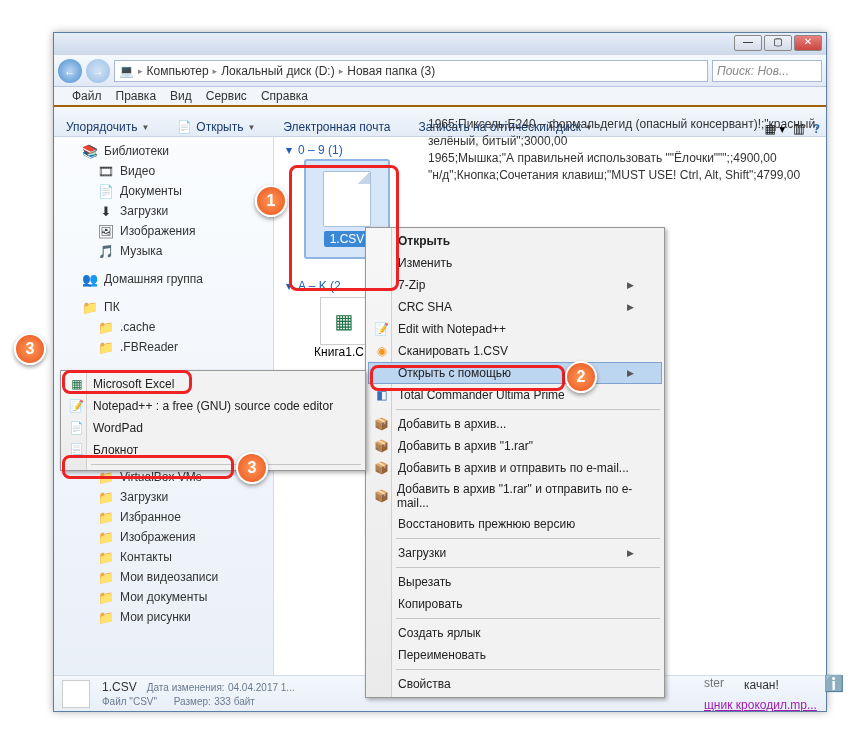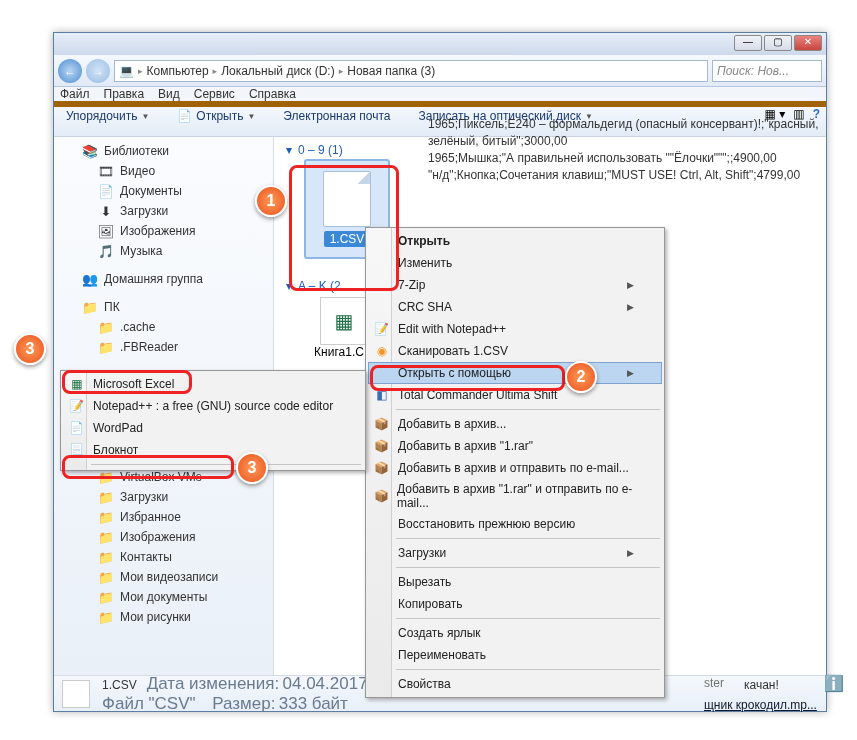--- a/index.html
+++ b/index.html
@@ -8,42 +8,42 @@
 .titlebar{height:22px;background:linear-gradient(#e6eef8,#cdd9eb);padding:4px;position:relative;}
 .win-btns{position:absolute;right:4px;top:2px;display:flex;gap:2px;}
 .win-btn{width:28px;height:16px;border:1px solid #888;border-radius:2px;font-size:10px;text-align:center;line-height:12px;background:linear-gradient(#f0f2f7,#d6dce8);}
 .win-btn.close{background:linear-gradient(#e8827e,#c94540);color:#fff;}
 .navbar{height:32px;background:linear-gradient(#f5f9fe,#e1eaf6);display:flex;align-items:center;padding:0 4px;gap:4px;border-bottom:1px solid #b5c7de;}
 .nav-btn{width:24px;height:24px;border-radius:50%;background:radial-gradient(#bad5f3,#4b8dd0);display:flex;align-items:center;justify-content:center;color:#fff;font-weight:bold;}
 .addr{flex:1;height:22px;border:1px solid #a6b8cf;background:#fff;display:flex;align-items:center;padding:0 4px;gap:4px;}
 .addr-seg{color:#333;}
 .addr-sep{color:#888;font-size:9px;}
 .search{width:110px;height:22px;border:1px solid #a6b8cf;background:#fff;padding:0 4px;color:#888;font-style:italic;display:flex;align-items:center;}
-.menubar{height:20px;background:#f2f5fa;display:flex;align-items:center;padding:0 6px;gap:14px;border-bottom:6px solid #a16207;}
+.menubar{height:20px;background:#f2f5fa;display:flex;align-items:center;padding:0 18px;gap:14px;border-bottom:2px solid #a16207;}
 .menubar span{color:#333;}
-.toolbar{height:30px;background:linear-gradient(#f4f8fd,#e2ebf6);display:flex;align-items:flex-start;padding:0 6px;gap:16px;border-bottom:1px solid #c8d4e4;}
+.toolbar{height:30px;background:linear-gradient(#f4f8fd,#e2ebf6);display:flex;align-items:flex-end;padding:0 6px;gap:16px;border-bottom:1px solid #c8d4e4;}
 .tb-btn{display:flex;align-items:center;gap:4px;color:#1a3a6e;padding:2px 6px;}
 .tb-btn .dd{font-size:8px;color:#555;}
 .tb-right{margin-left:auto;display:flex;gap:8px;align-items:center;}
 .body{display:flex;height:calc(100% - 22px - 32px - 20px - 30px - 36px);}
 .tree{width:220px;border-right:1px solid #d4dce8;background:linear-gradient(#fafcfe,#eaf0f8);overflow:hidden;padding:4px 0;}
 .tree-item{display:flex;align-items:center;gap:6px;padding:2px 0 2px 28px;color:#333;white-space:nowrap;}
 .tree-item.l2{padding-left:44px;}
 .tree-item .ico{width:16px;height:16px;display:inline-flex;align-items:center;justify-content:center;font-size:13px;}
 .content{flex:1;background:#fff;position:relative;}
 .group-hdr{color:#1e5db8;padding:6px 12px;display:flex;align-items:center;gap:6px;}
 .file-sel{position:absolute;left:30px;top:22px;width:86px;height:100px;border:2px solid #8db6e4;background:#d7e7f9;border-radius:3px;display:flex;flex-direction:column;align-items:center;justify-content:center;gap:4px;}
 .file-ico-big{width:48px;height:56px;background:#fff;border:1px solid #a8c0da;border-radius:2px;position:relative;}
 .file-ico-big:before{content:'';position:absolute;top:0;right:0;width:12px;height:12px;background:linear-gradient(135deg,transparent 48%,#c5d5e8 50%);}
 .file-lbl-sel{background:#3a88d6;color:#fff;padding:1px 6px;border-radius:2px;}
 .preview{position:absolute;left:424px;top:112px;right:4px;font-family:"Courier New",monospace;font-size:11px;color:#333;line-height:1.35;white-space:pre-wrap;padding:4px;}
 .status{height:36px;border-top:1px solid #d4dce8;background:linear-gradient(#f4f8fd,#e8eff8);display:flex;align-items:center;padding:0 8px;gap:12px;}
 .status-ico{width:28px;height:28px;background:#fff;border:1px solid #ccc;}
 .status-txt .s1{color:#333;}
-.status-txt .s2{color:#6a7a8f;font-size:17px;}
+.status-txt .s2{color:#6a7a8f;font-size:10px;}
 .ctx{position:absolute;background:#f2f2f2;border:1px solid #979797;box-shadow:2px 2px 4px rgba(0,0,0,0.3);padding:2px;}
 .ctx-item{display:flex;align-items:center;gap:8px;padding:3px 28px 3px 6px;color:#222;position:relative;}
 .ctx-item.b{font-weight:bold;}
 .ctx-item:hover,.ctx-item.hl{background:#bcd5f0;border:1px solid #7da2ce;padding:2px 27px 2px 5px;}
 .ctx-ico{width:16px;height:16px;display:inline-flex;align-items:center;justify-content:center;font-size:12px;}
 .ctx-sub{margin-left:auto;font-size:9px;color:#555;}
 .ctx-sep{height:1px;background:#c5c5c5;margin:3px 2px 3px 28px;}
 .ctx-gutter{position:absolute;left:0;top:0;bottom:0;width:26px;background:linear-gradient(#f7f7f7,#eaeaea);border-right:1px solid #d0d0d0;}
 .callout{position:absolute;width:32px;height:32px;border-radius:50%;background:radial-gradient(#ff9a56,#e9511e);border:2px solid #fff;box-shadow:0 2px 4px rgba(0,0,0,0.4);color:#fff;font-weight:bold;font-size:16px;display:flex;align-items:center;justify-content:center;z-index:100;}
 .ring{position:absolute;border:3px solid #e22;border-radius:8px;z-index:90;pointer-events:none;}
@@ -246,21 +246,21 @@
       <span class="ctx-ico" style="color:#f7941e">◉</span>
       <span>Сканировать 1.CSV</span>
     </div>
   <div class="ctx-item hl">
       <span class="ctx-ico"></span>
       <span>Открыть с помощью</span>
       <span class="ctx-sub">▶</span>
     </div>
   <div class="ctx-item">
       <span class="ctx-ico" style="color:#3b6db5">◧</span>
-      <span>Total Commander Ultima Shift</span>
+      <span>Total Commander Ultima Prime</span>
     </div>
   <div class="ctx-sep"></div>
   <div class="ctx-item">
       <span class="ctx-ico">📦</span>
       <span>Добавить в архив...</span>
     </div>
   <div class="ctx-item">
       <span class="ctx-ico">📦</span>
       <span>Добавить в архив "1.rar"</span>
     </div>
@@ -334,15 +334,15 @@
 <div class="ring" style="left:370px;top:365px;width:195px;height:26px;"></div>
 <div class="callout" style="left:565px;top:361px;">2</div>
 
 <div class="ring" style="left:62px;top:370px;width:130px;height:24px;"></div>
 <div class="callout" style="left:14px;top:333px;">3</div>
 
 <div class="ring" style="left:62px;top:455px;width:172px;height:24px;"></div>
 <div class="callout" style="left:236px;top:452px;">3</div>
 
 <div style="position:absolute;left:704px;top:676px;color:#737373">ster</div>
-<div style="position:absolute;left:704px;top:698px;color:#0f172a;text-decoration:underline">щник крокодил.mp...</div>
+<div style="position:absolute;left:704px;top:698px;color:#a21caf;text-decoration:underline">щник крокодил.mp...</div>
 <div style="position:absolute;left:744px;top:678px;color:#333">качан!</div>
 <div style="position:absolute;left:824px;top:674px;font-size:16px">ℹ️</div>
 
 </body></html>

